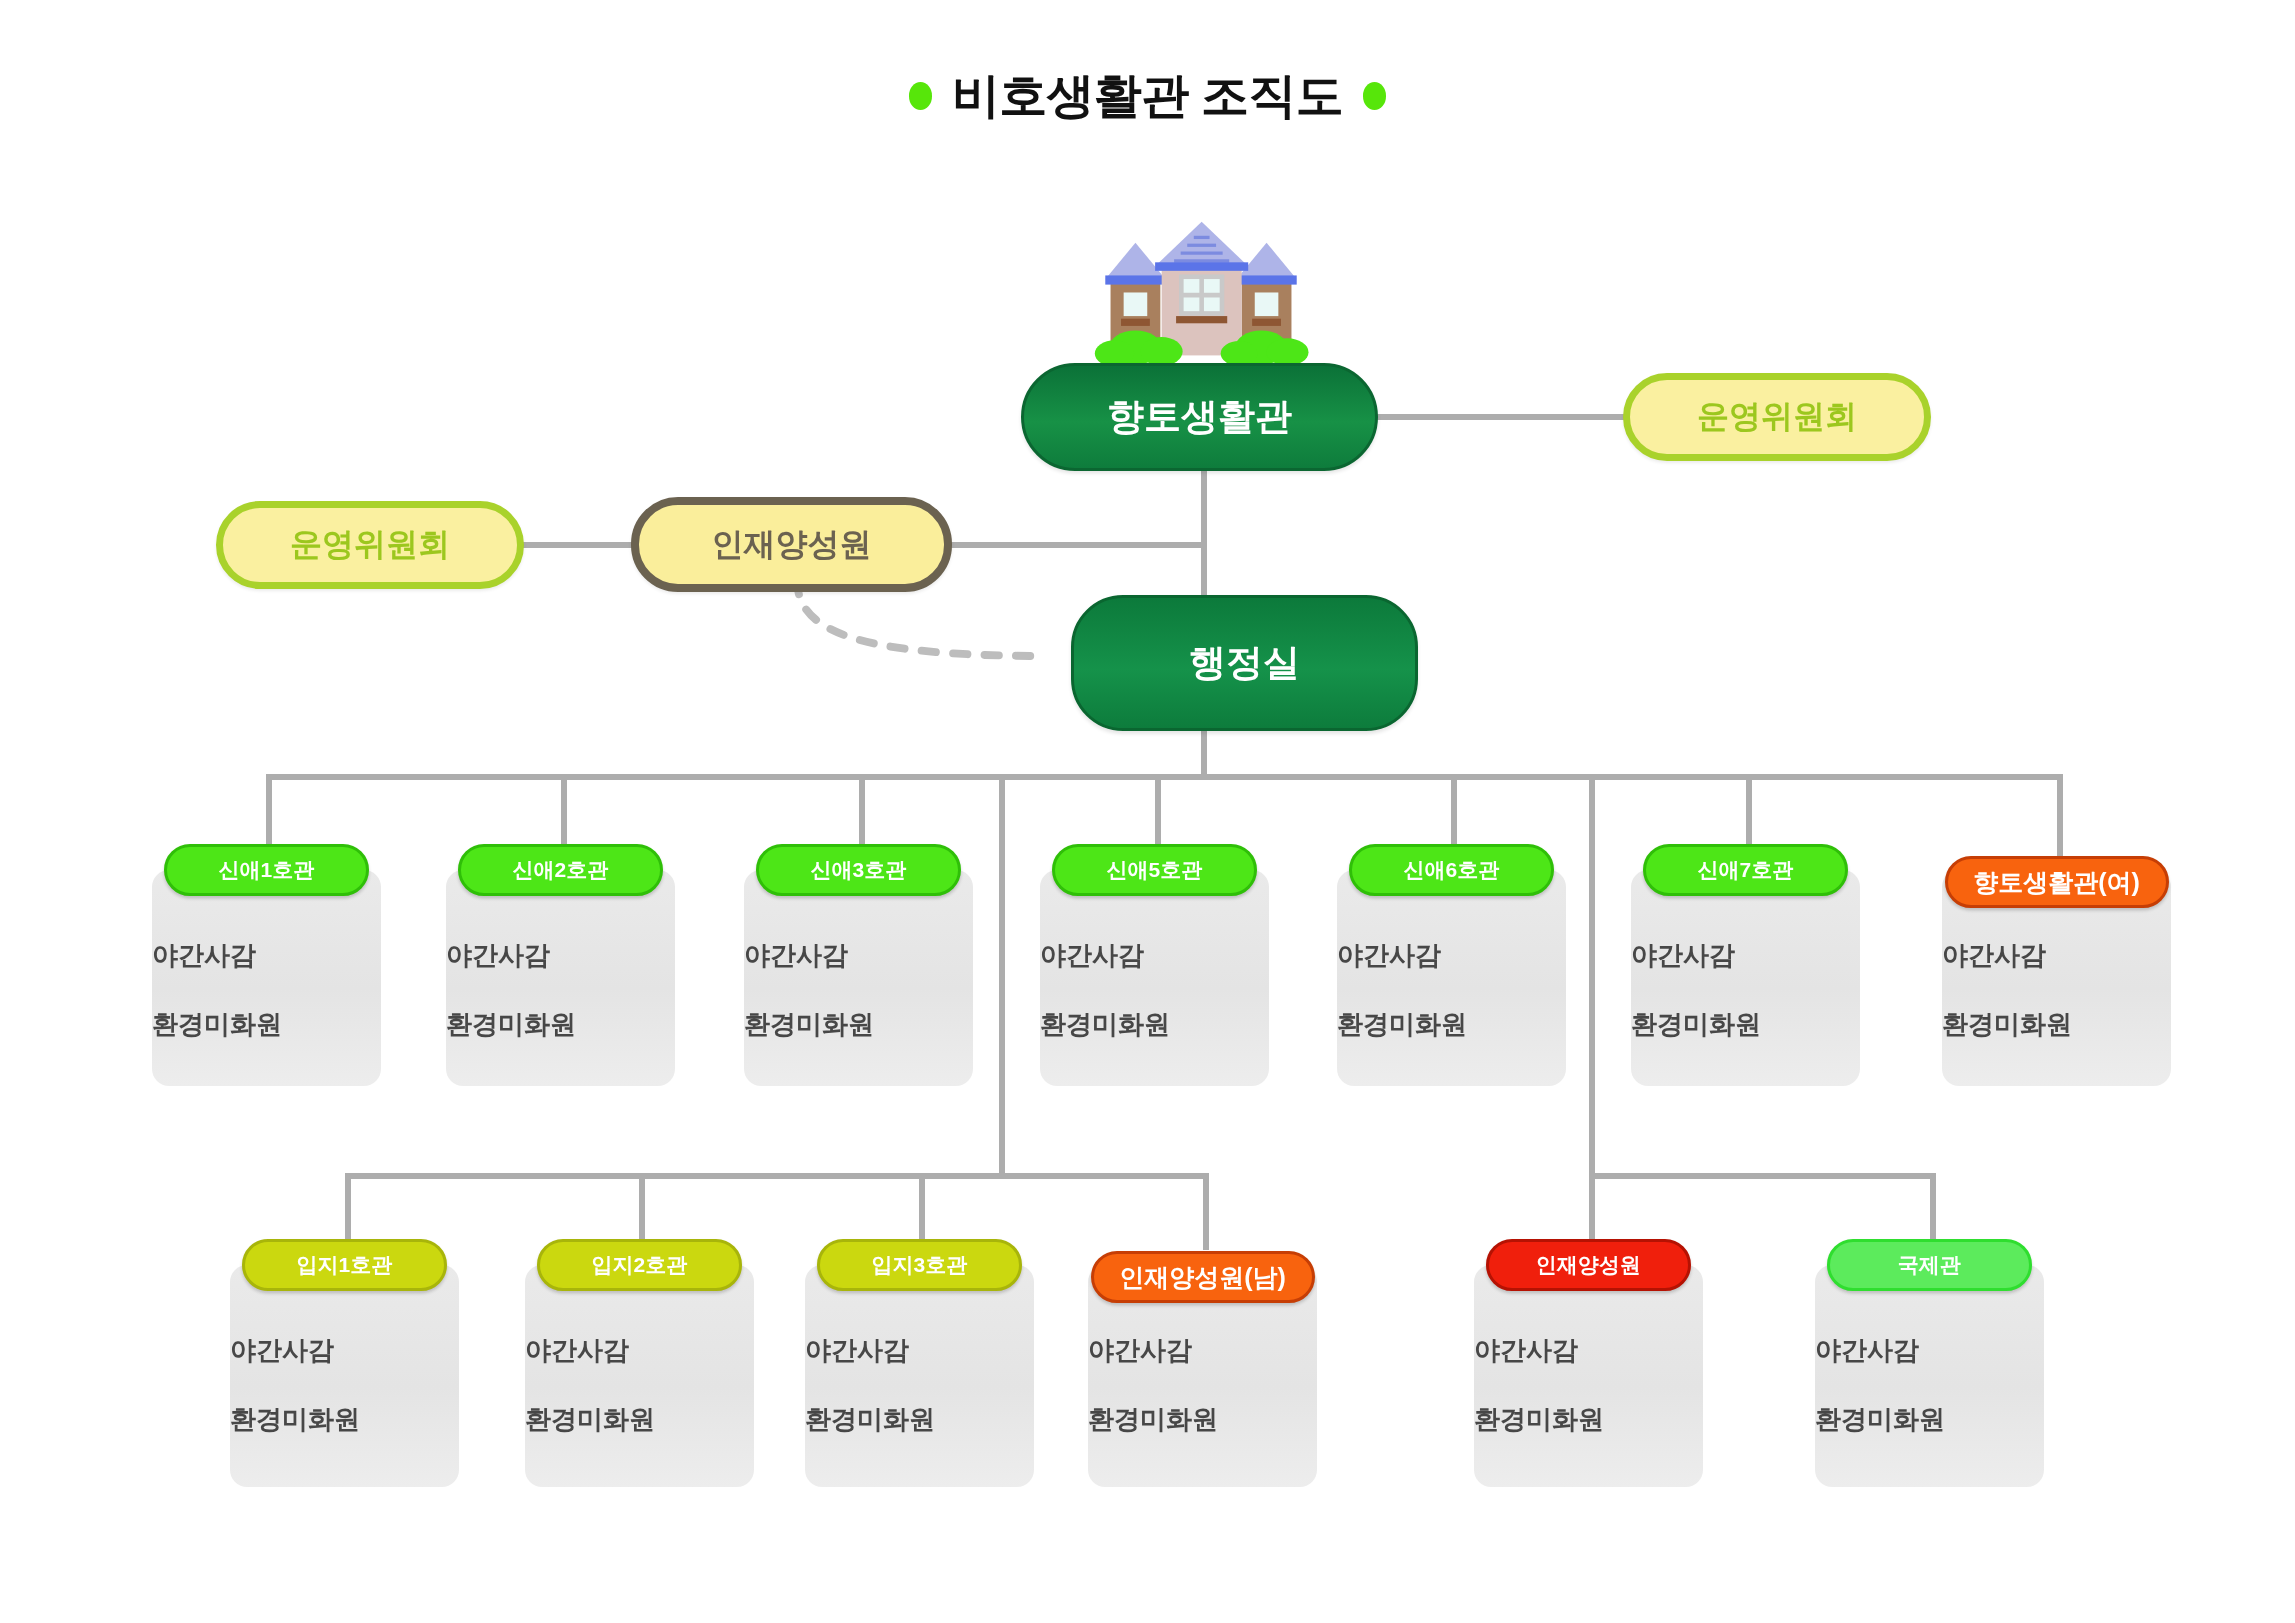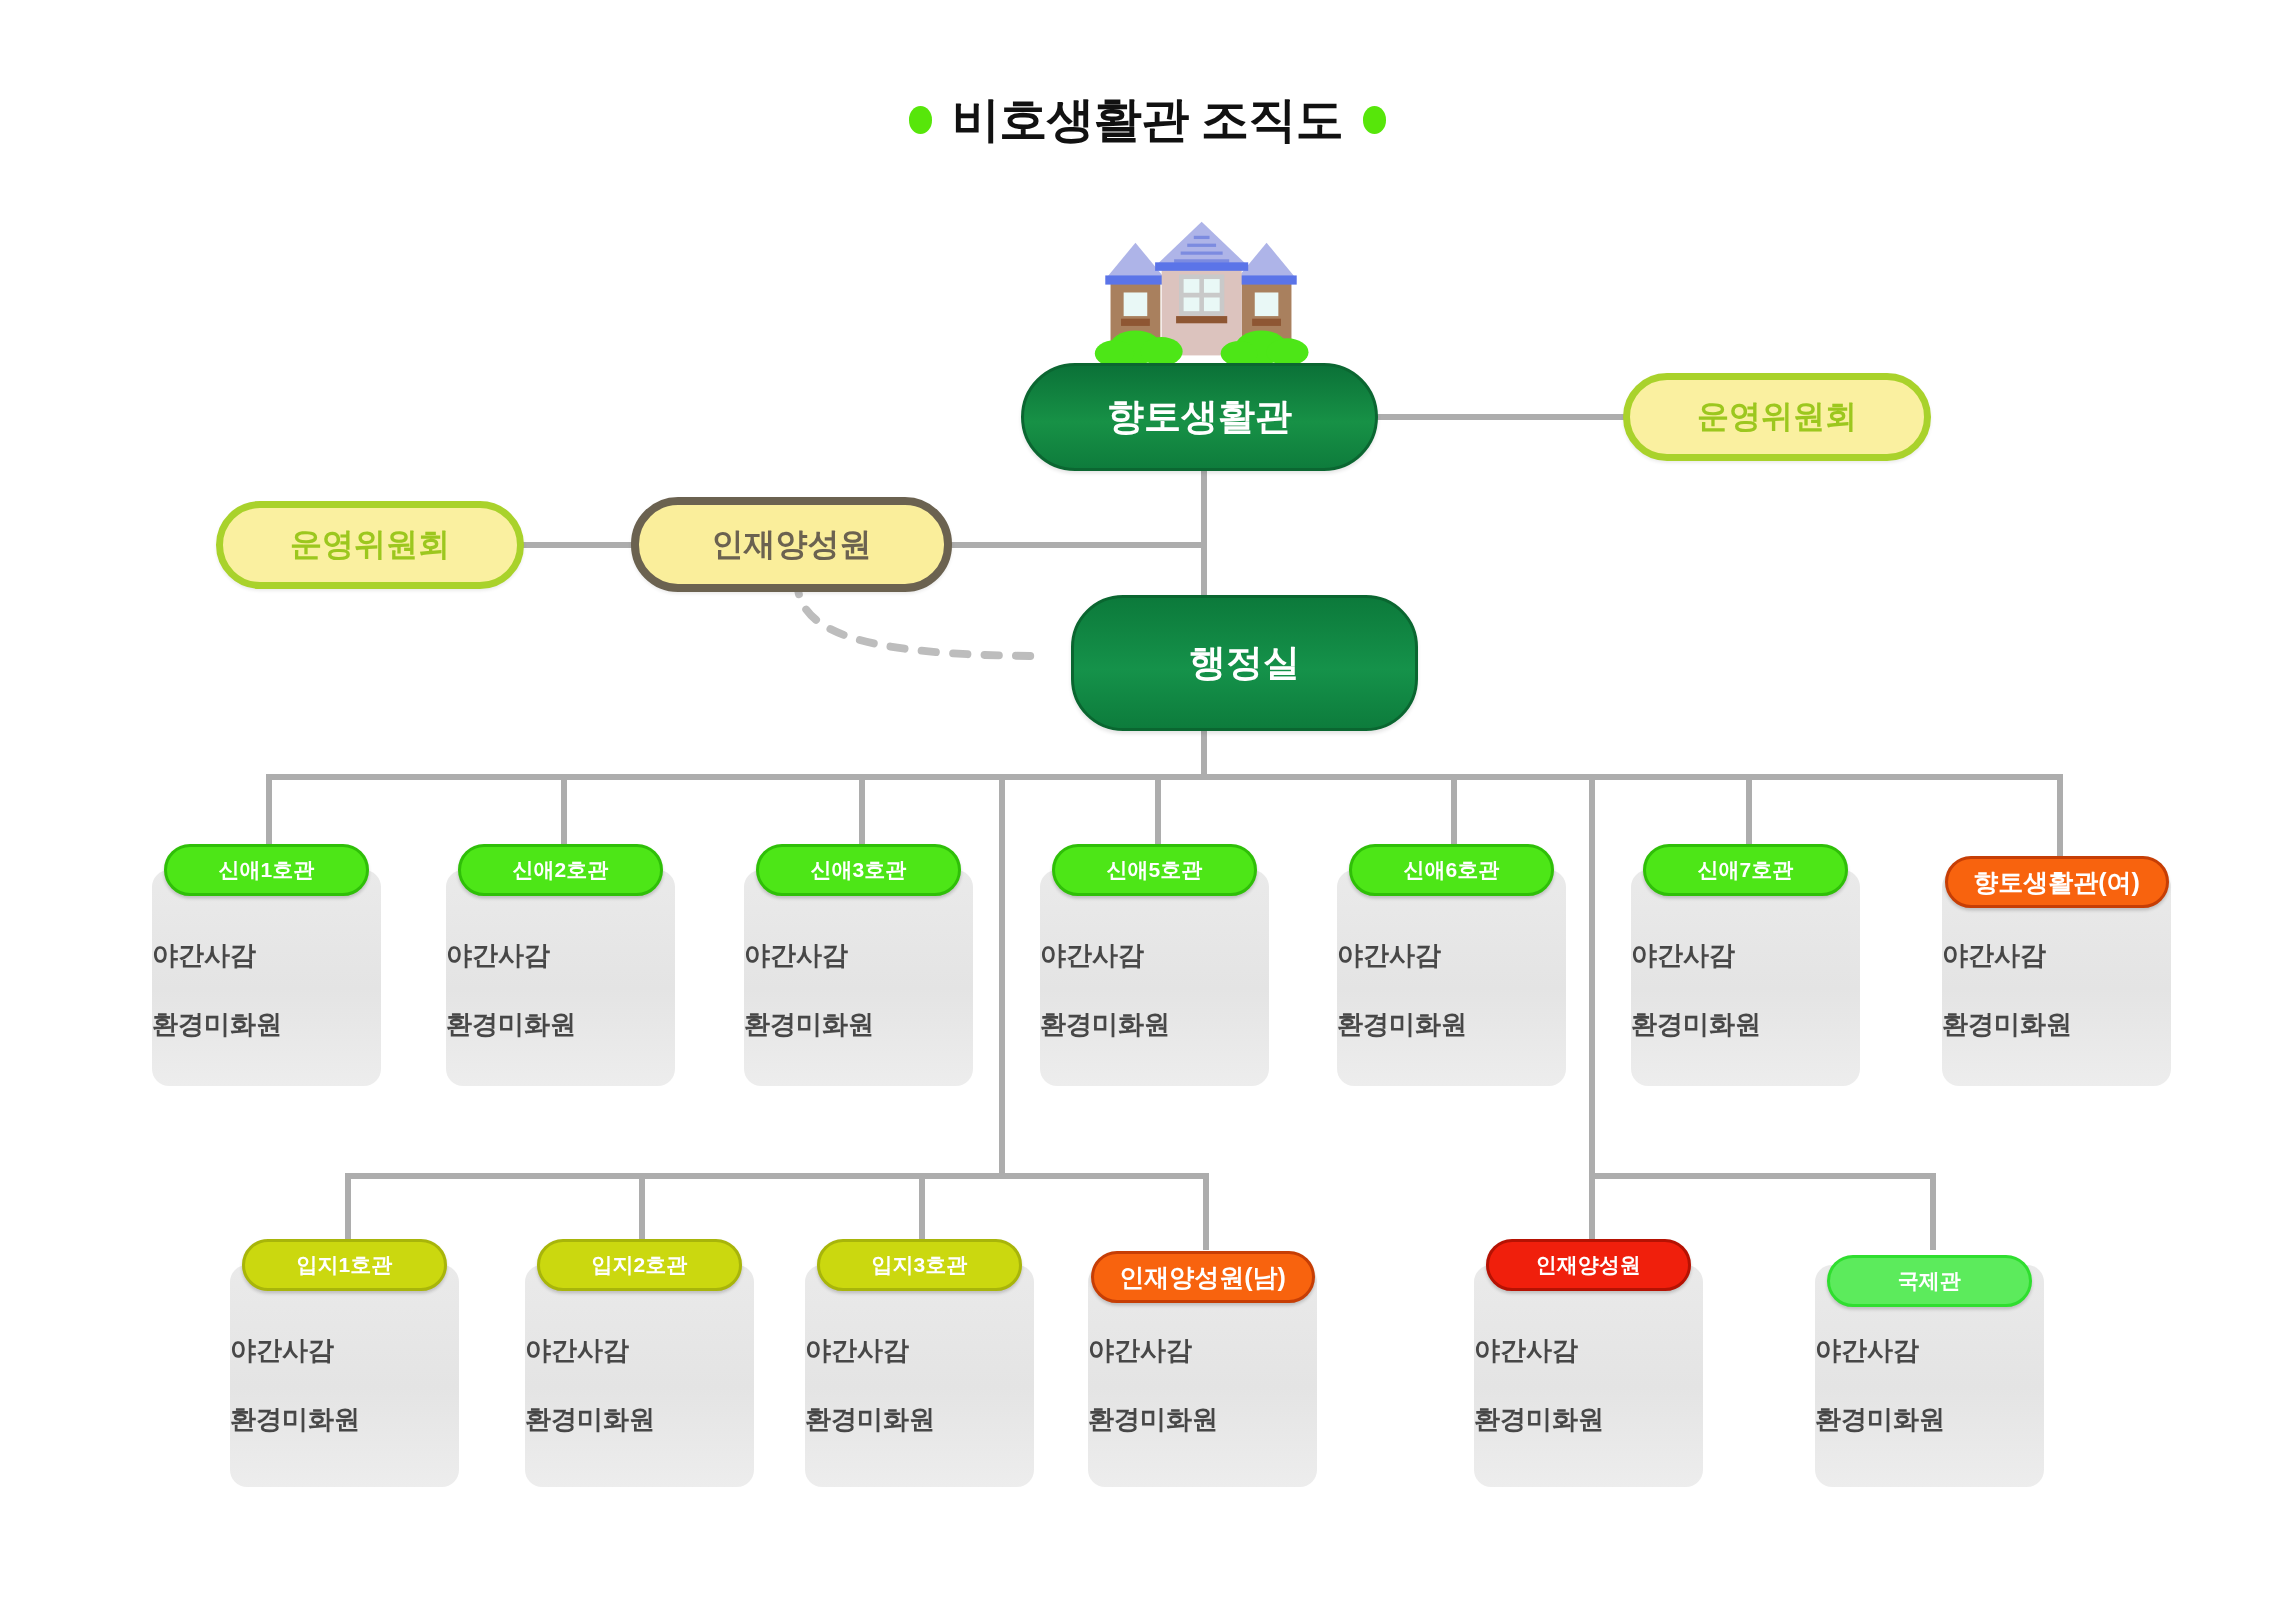--- a/index.html
+++ b/index.html
@@ -9,21 +9,21 @@
     background:#ffffff;
     font-family:"Liberation Sans","DejaVu Sans",sans-serif;
     overflow:hidden;
     position:relative;
   }
   #stage{position:relative;width:2295px;height:1623px;}
 
   
   .title-wrap{
     position:absolute;left:0;top:72px;width:2295px;
-    display:flex;align-items:center;justify-content:center;gap:19.6px;margin-top:24px;
+    display:flex;align-items:center;justify-content:center;gap:19.6px;
   }
   .title-dot{
     width:23.6px;height:27.5px;border-radius:50%;
     background:#57E60A;display:block;
   }
   .title-text{
     font-size:48px;font-weight:bold;color:#111111;
     letter-spacing:-0.7px;line-height:1;white-space:nowrap;
   }
 
@@ -107,21 +107,21 @@
     font-size:26px;font-weight:bold;color:#474747;
     line-height:1;margin:0 0 43px 0;
   }
   .card .role:last-child{margin-bottom:0;}
 
   
   .h-green  {background:#4DE617;border:3.9px solid #2FBF08;}
   .h-orange {background:#F8630E;border:3.9px solid #C63E05;margin-top:12px;}
   .h-olive  {background:#CBD80F;border:3.9px solid #A8B50A;}
   .h-red    {background:#F01F0C;border:3.9px solid #B51203;}
-  .h-lgreen {background:#5CEB5C;border:3.9px solid #2FDE2F;color:#ffffff;margin-top:16px;}
+  .h-lgreen {background:#5CEB5C;border:3.9px solid #2FDE2F;color:#ffffff;}
 
   
   .building{position:absolute;left:1083px;top:219px;width:236px;height:164px;}
 </style>
 </head>
 <body>
 
 <div id="stage">
 
   <div class="title-wrap">

